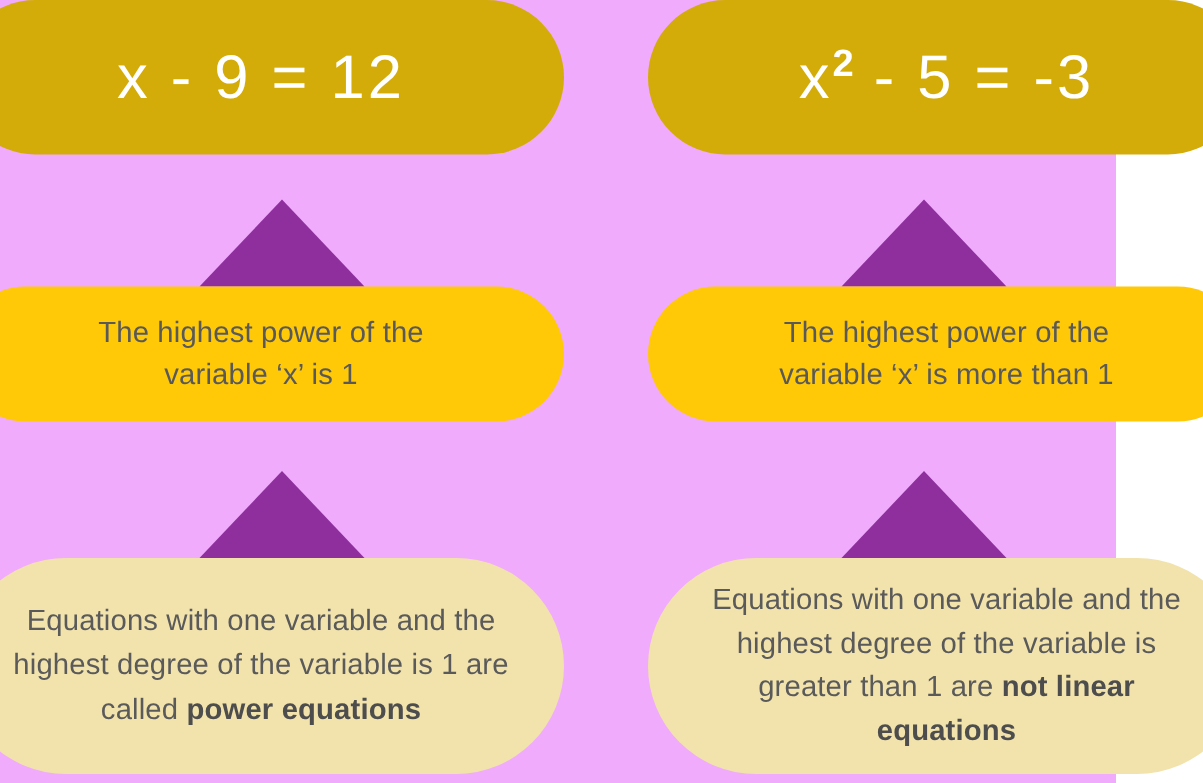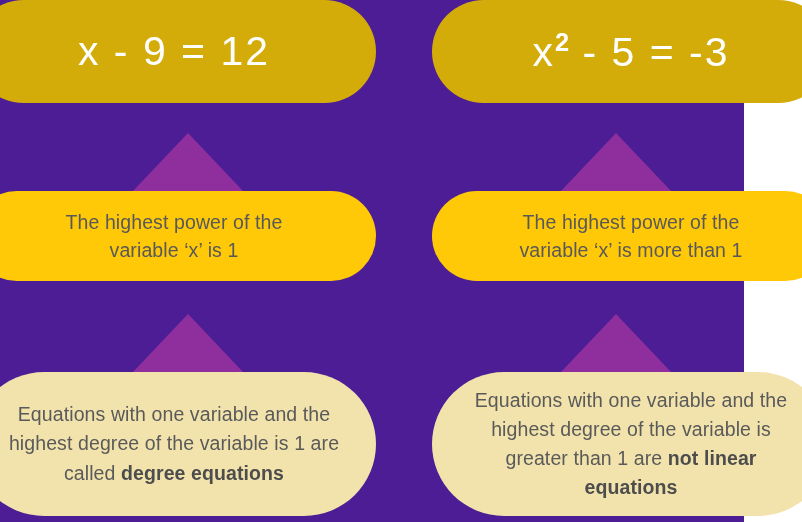--- a/index.html
+++ b/index.html
@@ -12,21 +12,21 @@
     height: 522px;
     background: #ffffff;
     font-family: "Liberation Sans", sans-serif;
     overflow: hidden;
   }
 
   #infographic {
     position: relative;
     width: 744px;
     height: 522px;
-    background: #4c1d95;
+    background: #f0abfc;
   }
 
   
   .pill {
     position: absolute;
     box-sizing: border-box;
     display: flex;
     align-items: center;
     justify-content: center;
     text-align: center;
@@ -131,21 +131,21 @@
   <div class="triangle col-left tri1"></div>
 
   <div class="pill stmt-pill col-left row2">
     <span class="pill-text">The highest power of the
 variable ‘x’ is 1</span>
   </div>
 
   <div class="triangle col-left tri2"></div>
 
   <div class="pill concl-pill col-left row3">
-    <span class="pill-text"><span>Equations with one variable and the highest degree of the variable is 1 are called </span><b>degree equations</b></span>
+    <span class="pill-text"><span>Equations with one variable and the highest degree of the variable is 1 are called </span><b>power equations</b></span>
   </div>
 
   <div class="pill eq-pill col-right row1">
     <span class="pill-text"><span>x</span><span class="sup">2</span><span> - 5 = -3</span></span>
   </div>
 
   <div class="triangle col-right tri1"></div>
 
   <div class="pill stmt-pill col-right row2">
     <span class="pill-text">The highest power of the

